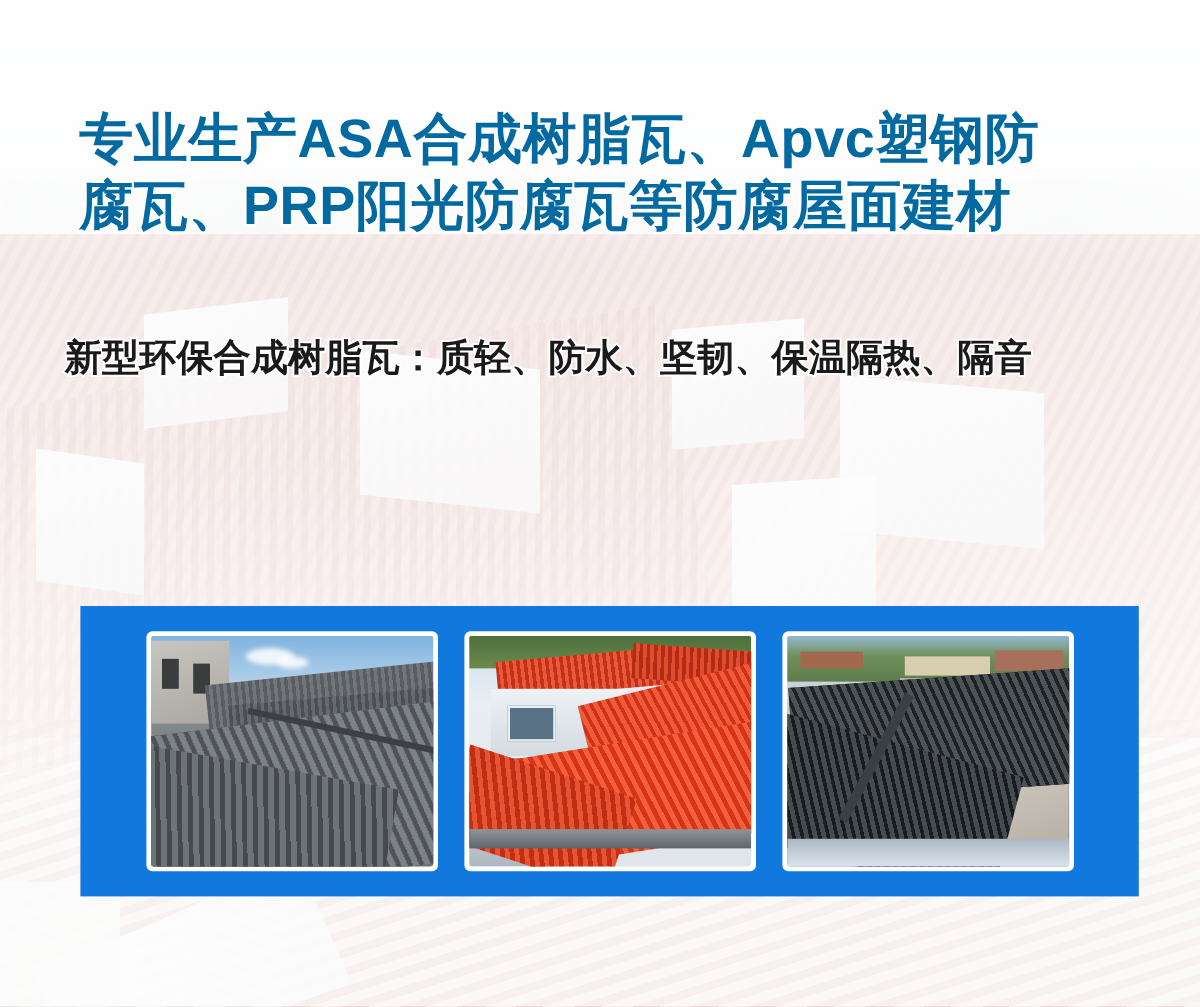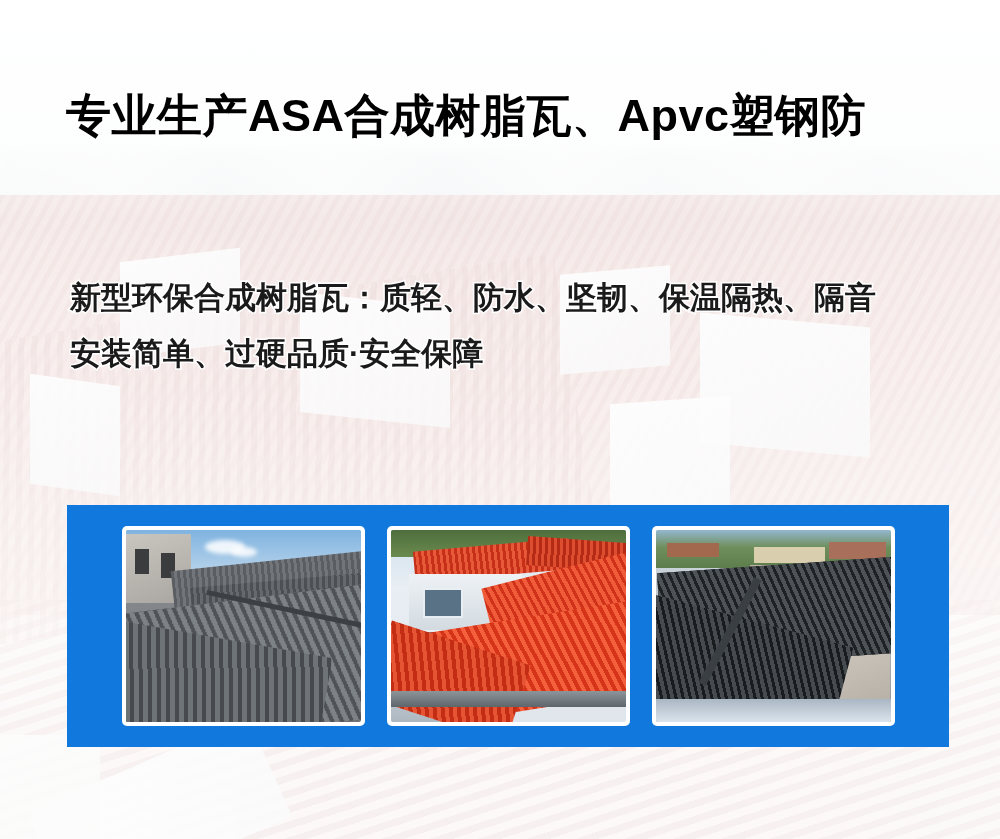--- a/index.html
+++ b/index.html
@@ -146,33 +146,33 @@
   .headline {
     position: absolute;
     left: 66px;
     top: 88px;
     width: 880px;
   }
   .headline-line {
     font-size: 45px;
     line-height: 56px;
     font-weight: bold;
-    color: #000000;
+    color: #0369a1;
     letter-spacing: 0.5px;
     white-space: nowrap;
     -webkit-text-stroke: 3.5px #ffffff;
     paint-order: stroke fill;
     text-shadow:
        0 0 3px rgba(255,255,255,.95),
        0 2px 4px rgba(255,255,255,.8);
   }
 
   .subhead {
     position: absolute;
-    left: 70px;
+    left: 54px;
     top: 272px;
     width: 880px;
   }
   .sub-line {
     font-size: 31px;
     line-height: 52px;
     font-weight: bold;
     color: #1a1a1a;
     white-space: nowrap;
     -webkit-text-stroke: 3px #ffffff;
@@ -327,25 +327,25 @@
     <div class="bg-lower-ridge"></div>
     <div class="bg-lower-ridge2"></div>
     <div class="bg-wash"></div>
     <div class="bg-wash2"></div>
   </div>
 
   <div class="content">
 
     <div class="headline">
       <div class="headline-line">专业生产ASA合成树脂瓦、Apvc塑钢防</div>
+      <div class="headline-line">腐瓦、PRP阳光防腐瓦等防腐屋面建材</div>
     </div>
 
     <div class="subhead">
       <div class="sub-line">新型环保合成树脂瓦：质轻、防水、坚韧、保温隔热、隔音</div>
-      <div class="sub-line gap">安装简单、过硬品质·安全保障</div>
     </div>
 
     <div class="gallery">
 
       <div class="photo-frame">
         <div class="photo p1">
           <div class="sky"></div>
           <div class="cloud c1"></div>
           <div class="cloud c2"></div>
           <div class="wallL"></div>

